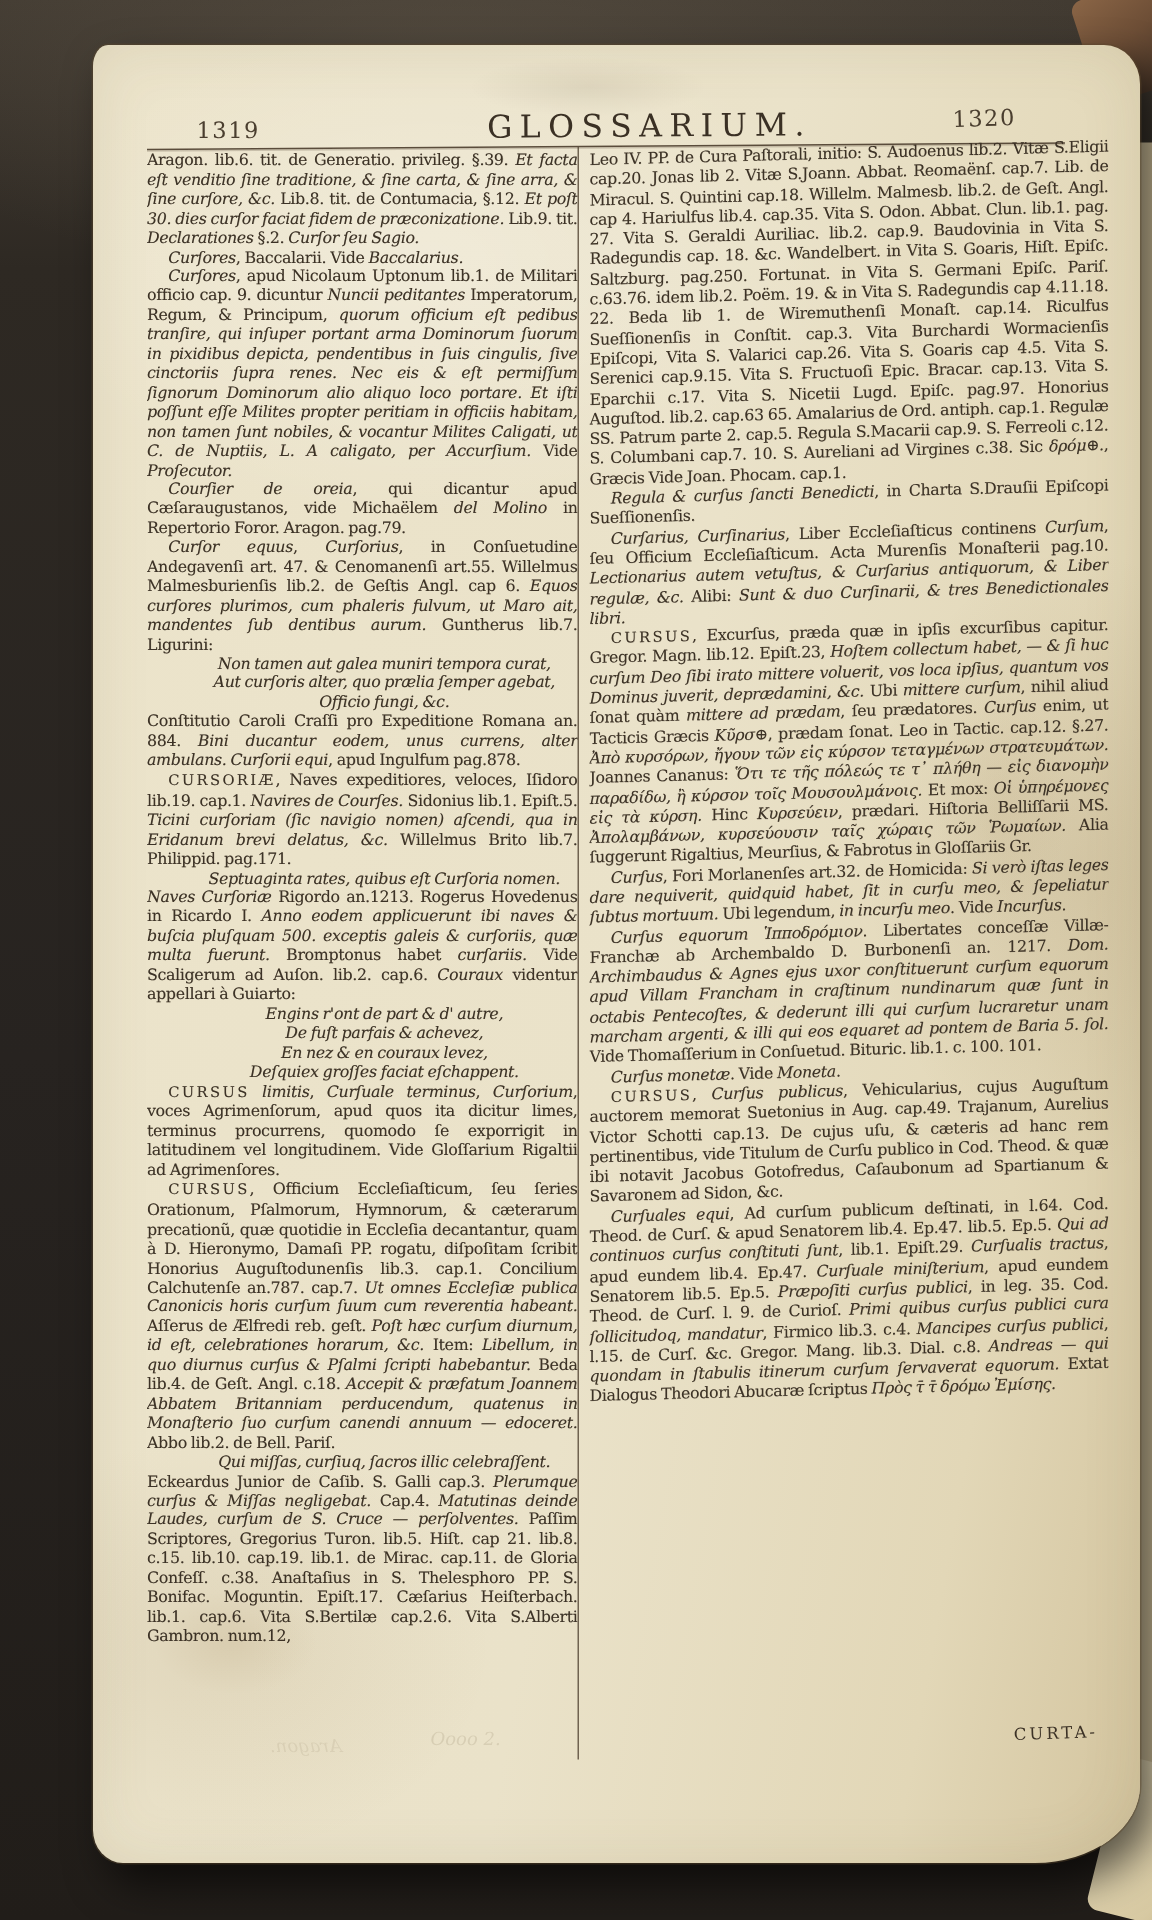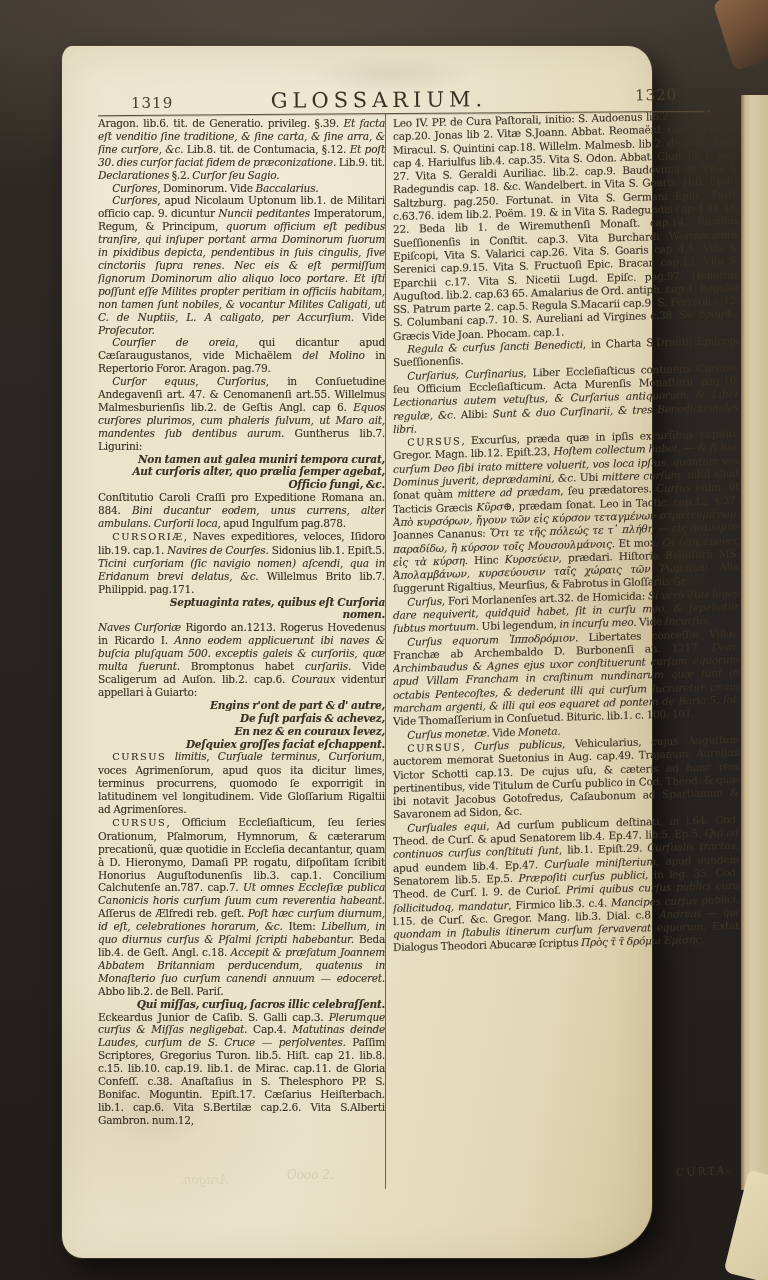--- a/index.html
+++ b/index.html
@@ -18,28 +18,29 @@
     position:absolute;left:722px;top:-10px;width:70px;height:72px;z-index:1;
     transform:rotate(-18deg);border-radius:8px;
     background:linear-gradient(160deg,#8a6546 0%,#6d4e36 45%,#3a2c22 100%);
   }
   .corner-bottom{
     position:absolute;left:735px;top:1178px;width:80px;height:105px;z-index:1;
     transform:rotate(14deg);border-radius:6px 12px 22px 8px;
     background:linear-gradient(120deg,#e6dab7 0%,#d7c9a2 70%,#bfae85 100%);
   }
   .page{
-    position:absolute;left:62px;top:46px;width:590px;height:1212px;z-index:2;
+    position:absolute;left:62px;top:30px;width:654px;height:1212px;z-index:2;
     border-radius:10px 24px 70px 20px / 14px 26px 52px 22px;
     background:
       radial-gradient(ellipse 420px 260px at 32% 12%, rgba(255,255,255,.28), rgba(255,255,255,0) 65%),
       radial-gradient(ellipse 260px 200px at 12% 88%, rgba(128,100,58,.10), rgba(0,0,0,0) 70%),
       radial-gradient(ellipse 200px 300px at 94% 45%, rgba(120,92,50,.14), rgba(0,0,0,0) 70%),
       linear-gradient(100deg,#ece4cb 0%,#eae2c9 52%,#e2d7b7 82%,#d3c49e 100%);
     box-shadow:0 0 0 1px rgba(92,72,44,.45), 10px 14px 28px rgba(0,0,0,.6), inset 0 0 40px rgba(110,88,50,.12);
+    padding-left:44px;
   }
   .stain{position:absolute;border-radius:50%;pointer-events:none;}
   .s1{left:40px;top:1030px;width:110px;height:70px;background:radial-gradient(ellipse,rgba(150,118,66,.10),rgba(0,0,0,0) 70%);}
   .s2{left:560px;top:430px;width:90px;height:160px;background:radial-gradient(ellipse,rgba(140,110,60,.08),rgba(0,0,0,0) 70%);}
   .s3{left:250px;top:8px;width:160px;height:40px;background:radial-gradient(ellipse,rgba(100,85,60,.10),rgba(0,0,0,0) 70%);}
   .header{position:absolute;left:0;top:40px;width:100%;height:30px;color:#352c21;}
   .pnum{position:absolute;font-size:15px;letter-spacing:1px;color:#4a3e2f;}
   .pnum.left{left:69px;top:8px;}
   .pnum.right{left:573px;top:0px;transform:rotate(-1.6deg);}
   .title{
@@ -52,21 +53,21 @@
     position:absolute;top:71px;overflow:hidden;
     color:#3c3226;text-align:justify;
     text-shadow:0.2px 0.2px 0 rgba(58,46,32,.35);
     letter-spacing:-0.2px;word-spacing:-0.5px;
   }
   .col-left{left:36px;width:287px;height:1075px;font-size:10.5px;line-height:12.9px;}
   .col-right{left:331px;width:346px;height:1078px;font-size:10.5px;line-height:13.3px;transform:skewY(-1.5deg);transform-origin:left top;}
   .par{margin:0;}
   .par.p{text-indent:1.35em;}
   .par.pn{text-indent:0;}
-  .par.v{padding-left:2.8em;text-indent:0;text-align:right;font-style:italic;font-weight:bold;}
+  .par.v{padding-left:2.8em;text-indent:0;text-align:center;font-style:italic;}
   span.i{font-style:italic;}
   span.g{font-style:italic;}
   span.sc{text-transform:uppercase;letter-spacing:1.6px;font-size:0.93em;}
   .ghost{position:absolute;font-size:12px;font-style:italic;color:#6b5a3c;pointer-events:none;}
   .g1{left:225px;top:1122px;opacity:.14;}
   .g2{left:118px;top:1127px;opacity:.10;transform:scaleX(-1);}
   .catchword{
     position:absolute;left:560px;top:1120px;width:110px;text-align:right;
     font-size:11px;letter-spacing:2px;color:#3c3226;transform:rotate(-2deg);
   }
@@ -88,28 +89,28 @@
     <span class="title">GLOSSARIUM.</span>
     <span class="pnum right">1320</span>
   </div>
 
   <div class="rule-h"></div>
   <div class="rule-v"></div>
 
   <div class="col col-left">
 
   <p class="par pn"><span>Aragon. lib.6. tit. de Generatio. privileg. §.39. </span><span class="i">Et facta eſt venditio ſine traditione, &amp; ſine carta, &amp; ſine arra, &amp; ſine curſore, &amp;c.</span><span> Lib.8. tit. de Contumacia, §.12. </span><span class="i">Et poſt 30. dies curſor faciat fidem de præconizatione.</span><span> Lib.9. tit. </span><span class="i">Declarationes</span><span> §.2. </span><span class="i">Curſor ſeu Sagio.</span></p>
-      <p class="par p"><span class="i">Curſores</span><span>, Dominorum. Vide </span><span class="i">Baccalarius.</span></p>
+      <p class="par p"><span class="i">Curſores</span><span>, Baccalarii. Vide </span><span class="i">Baccalarius.</span></p>
       <p class="par p"><span class="i">Curſores</span><span>, apud Nicolaum Uptonum lib.1. de Militari officio cap. 9. dicuntur </span><span class="i">Nuncii peditantes</span><span> Imperatorum, Regum, &amp; Principum, </span><span class="i">quorum officium eſt pedibus tranſire, qui inſuper portant arma Dominorum ſuorum in pixidibus depicta, pendentibus in ſuis cingulis, ſive cinctoriis ſupra renes. Nec eis &amp; eſt permiſſum ſignorum Dominorum alio aliquo loco portare. Et iſti poſſunt eſſe Milites propter peritiam in officiis habitam, non tamen ſunt nobiles, &amp; vocantur Milites Caligati, ut C. de Nuptiis, L. A caligato, per Accurſium.</span><span> Vide </span><span class="i">Proſecutor.</span></p>
       <p class="par p"><span class="i">Courſier de oreia</span><span>, qui dicantur apud Cæſaraugustanos, vide Michaëlem </span><span class="i">del Molino</span><span> in Repertorio Foror. Aragon. pag.79.</span></p>
       <p class="par p"><span class="i">Curſor equus</span><span>, </span><span class="i">Curſorius</span><span>, in Conſuetudine Andegavenſi art. 47. &amp; Cenomanenſi art.55. Willelmus Malmesburienſis lib.2. de Geſtis Angl. cap 6. </span><span class="i">Equos curſores plurimos, cum phaleris fulvum, ut Maro ait, mandentes ſub dentibus aurum.</span><span> Guntherus lib.7. Ligurini:</span></p>
       <p class="par v"><span class="i">Non tamen aut galea muniri tempora curat,</span></p>
       <p class="par v"><span class="i">Aut curſoris alter, quo prælia ſemper agebat,</span></p>
       <p class="par v"><span class="i">Officio fungi, &amp;c.</span></p>
-      <p class="par pn"><span>Conſtitutio Caroli Craſſi pro Expeditione Romana an. 884. </span><span class="i">Bini ducantur eodem, unus currens, alter ambulans.</span><span> </span><span class="i">Curſorii loca</span><span>, apud Ingulfum pag.878.</span></p>
+      <p class="par pn"><span>Conſtitutio Caroli Craſſi pro Expeditione Romana an. 884. </span><span class="i">Bini ducantur eodem, unus currens, alter ambulans.</span><span> </span><span class="i">Curſorii equi</span><span>, apud Ingulfum pag.878.</span></p>
       <p class="par p"><span class="sc">Cursoriæ</span><span>, Naves expeditiores, veloces, Iſidoro lib.19. cap.1. </span><span class="i">Navires de Courſes.</span><span> Sidonius lib.1. Epiſt.5. </span><span class="i">Ticini curſoriam (ſic navigio nomen) aſcendi, qua in Eridanum brevi delatus, &amp;c.</span><span> Willelmus Brito lib.7. Philippid. pag.171.</span></p>
       <p class="par v"><span class="i">Septuaginta rates, quibus eſt Curſoria nomen.</span></p>
       <p class="par pn"><span class="i">Naves Curſoriæ</span><span> Rigordo an.1213. Rogerus Hovedenus in Ricardo I. </span><span class="i">Anno eodem applicuerunt ibi naves &amp; buſcia pluſquam 500. exceptis galeis &amp; curſoriis, quæ multa fuerunt.</span><span> Bromptonus habet </span><span class="i">curſariis.</span><span> Vide Scaligerum ad Auſon. lib.2. cap.6. </span><span class="i">Couraux</span><span> videntur appellari à Guiarto:</span></p>
       <p class="par v"><span class="i">Engins r'ont de part &amp; d' autre,</span></p>
       <p class="par v"><span class="i">De fuſt parfais &amp; achevez,</span></p>
       <p class="par v"><span class="i">En nez &amp; en couraux levez,</span></p>
       <p class="par v"><span class="i">Deſquiex groſſes faciat eſchappent.</span></p>
       <p class="par p"><span class="sc">Cursus</span><span class="i"> limitis</span><span>, </span><span class="i">Curſuale terminus</span><span>, </span><span class="i">Curſorium</span><span>, voces Agrimenſorum, apud quos ita dicitur limes, terminus procurrens, quomodo ſe exporrigit in latitudinem vel longitudinem. Vide Gloſſarium Rigaltii ad Agrimenſores.</span></p>
       <p class="par p"><span class="sc">Cursus</span><span>, Officium Eccleſiaſticum, ſeu ſeries Orationum, Pſalmorum, Hymnorum, &amp; cæterarum precationũ, quæ quotidie in Eccleſia decantantur, quam à D. Hieronymo, Damaſi PP. rogatu, diſpoſitam ſcribit Honorius Auguſtodunenſis lib.3. cap.1. Concilium Calchutenſe an.787. cap.7. </span><span class="i">Ut omnes Eccleſiæ publica Canonicis horis curſum ſuum cum reverentia habeant.</span><span> Aſſerus de Ælfredi reb. geſt. </span><span class="i">Poſt hæc curſum diurnum, id eſt, celebrationes horarum, &amp;c.</span><span> Item: </span><span class="i">Libellum, in quo diurnus curſus &amp; Pſalmi ſcripti habebantur.</span><span> Beda lib.4. de Geſt. Angl. c.18. </span><span class="i">Accepit &amp; præfatum Joannem Abbatem Britanniam perducendum, quatenus in Monaſterio ſuo curſum canendi annuum — edoceret.</span><span> Abbo lib.2. de Bell. Pariſ.</span></p>
       <p class="par v"><span class="i">Qui miſſas, curſiuq, ſacros illic celebraſſent.</span></p>

